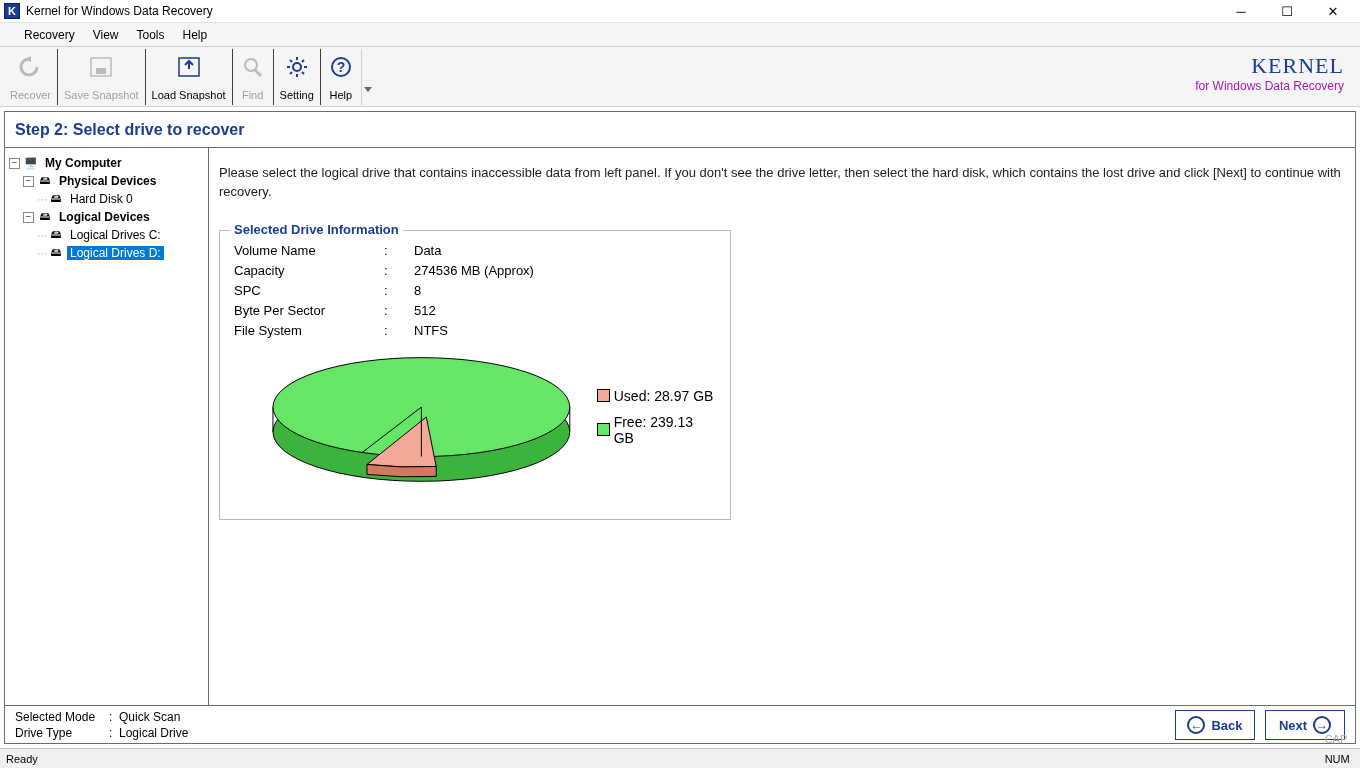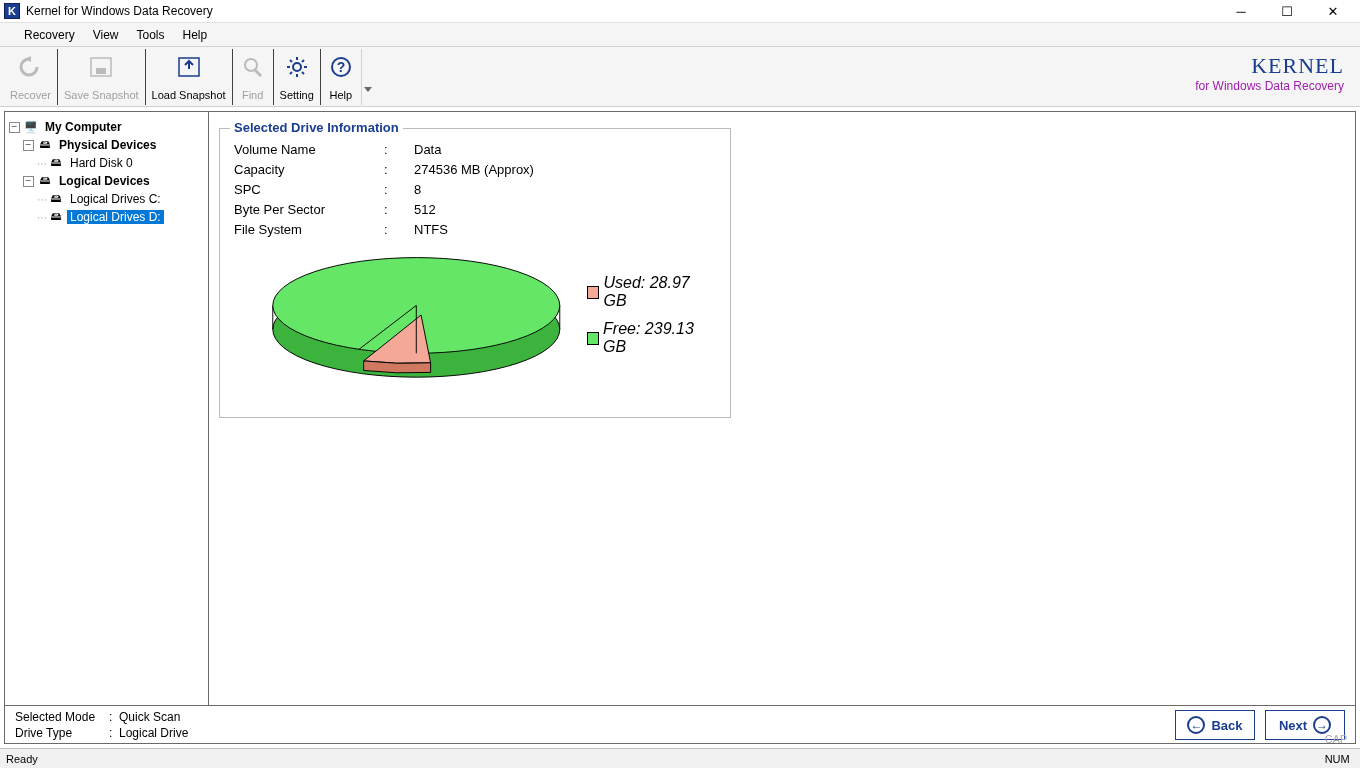--- a/index.html
+++ b/index.html
@@ -33,21 +33,21 @@
 .indent-2 { padding-left: 28px; }
 .main-panel { flex: 1; padding: 16px 10px 10px 10px; position: relative; }
 .instruction { font-size: 13px; line-height: 1.45; color: #222; margin-bottom: 28px; }
 .fieldset { border: 1px solid #bbb; width: 512px; padding: 10px 14px 32px 14px; position: relative; }
 .fieldset .legend { position: absolute; top: -9px; left: 10px; background: #fff; padding: 0 4px; color: #1a3d8f; font-weight: bold; font-size: 13px; }
 .info-row { display: flex; font-size: 13px; height: 20px; align-items: center; }
 .info-row .lab { width: 150px; }
 .info-row .colon { width: 30px; }
 .chart-area { display: flex; align-items: center; margin-top: 6px; }
 .chart-svg { margin-left: 34px; }
-.legend-box { margin-left: 22px; font-size: 16px; font-style: italic; }
+.legend-box { margin-left: 22px; font-size: 14px; }
 .legend-item { display: flex; align-items: center; margin: 10px 0; }
 .legend-sw { width: 13px; height: 13px; border: 1px solid #000; margin-right: 4px; }
 .footer-info { height: 38px; border-top: 1px solid #6a6a6a; display: flex; align-items: flex-start; padding: 4px 10px; justify-content: space-between; }
 .footer-left { font-size: 12px; }
 .footer-left .row { display: flex; height: 16px; }
 .footer-left .row .flab { width: 94px; }
 .footer-left .row .fcolon { width: 10px; }
 .footer-buttons { display: flex; gap: 10px; }
 .nav-btn { width: 80px; height: 30px; border: 1px solid #1a3d8f; display: flex; align-items: center; justify-content: center; gap: 6px; color: #1a3d8f; font-weight: bold; font-size: 13px; cursor: default; }
 .nav-arrow { width: 18px; height: 18px; border: 2px solid #1a3d8f; border-radius: 50%; display: flex; align-items: center; justify-content: center; font-size: 12px; }
@@ -144,20 +144,21 @@
         <path d="M0 0 L8 0 L4 5 Z" fill="#666"></path>
       </svg>
   </div>
   <div class="brand">
     <div class="brand-name">KERNEL</div>
     <div class="brand-sub">for Windows Data Recovery</div>
   </div>
 </div>
 
 <div class="content-wrap">
+  <div class="step-header">Step 2: Select drive to recover</div>
   <div class="panels">
 
     <div class="tree-panel">
       <div class="tree-node bold">
         <span class="expander">−</span>
         <span class="node-icon">🖥️</span>
         <span class="label">My Computer</span>
       </div>
       <div class="tree-node bold indent-1">
         <span class="expander">−</span>
@@ -180,20 +181,21 @@
         <span class="label">Logical Drives C:</span>
       </div>
       <div class="tree-node indent-2 selected">
         <span class="conn">⋯</span>
         <span class="node-icon">🖴</span>
         <span class="label">Logical Drives D:</span>
       </div>
     </div>
 
     <div class="main-panel">
+      <div class="instruction">Please select the logical drive that contains inaccessible data from left panel. If you don't see the drive letter, then select the hard disk, which contains the lost drive and click [Next] to continue with recovery.</div>
 
       <div class="fieldset">
         <div class="legend">Selected Drive Information</div>
         <div id="info-rows">
             <div class="info-row">
               <span class="lab">Volume Name</span>
               <span class="colon">:</span>
               <span>Data</span>
             </div>
             <div class="info-row">

